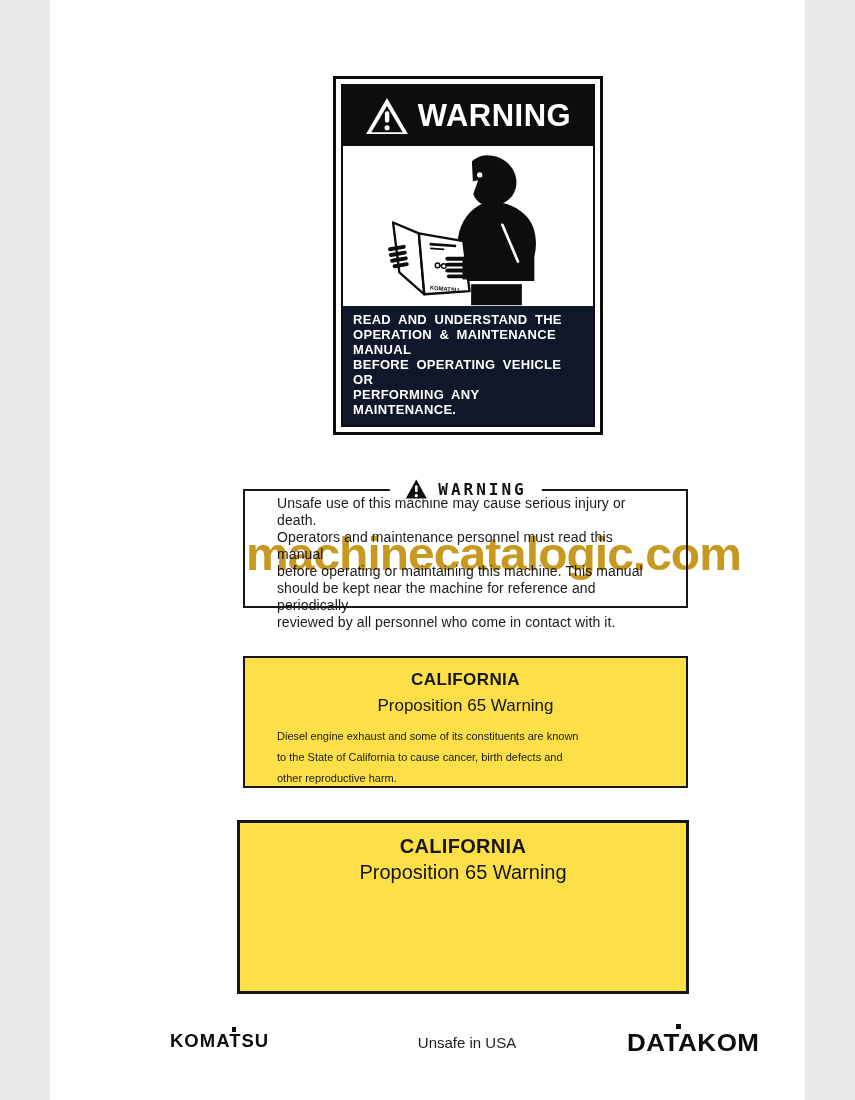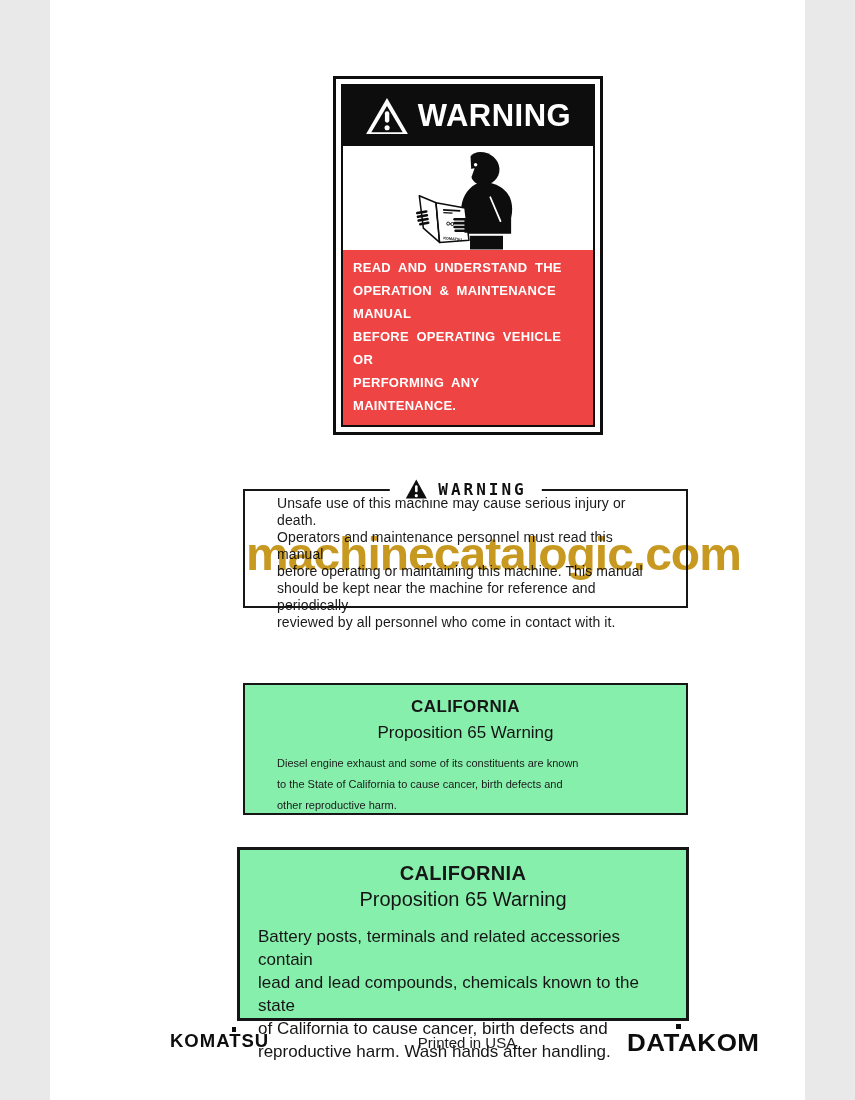--- a/index.html
+++ b/index.html
@@ -23,22 +23,22 @@
     height:60px;flex:0 0 60px;background:#0d0d0d;display:flex;
     align-items:center;justify-content:center;gap:9px;
   }
   .sign-header-text{
     color:#fff;font-size:31px;font-weight:bold;letter-spacing:.5px;
     transform:scaleY(1.02);
   }
   .sign-art{flex:1 1 auto;background:#fff;overflow:hidden;}
   .sign-art svg{display:block;width:100%;height:100%;}
   .sign-band{
-    flex:0 0 auto;background:#ef4444;color:#fff;
-    font-size:13px;font-weight:bold;line-height:23px;
+    flex:0 0 auto;background:#0f172a;color:#fff;
+    font-size:13px;font-weight:bold;line-height:15px;
     letter-spacing:.3px;word-spacing:3.5px;
     padding:6px 6px 8px 10px;
   }
 
   
   .gwarn{
     position:absolute;left:193px;top:489px;width:445px;height:119px;
     border:2px solid #161616;box-sizing:border-box;background:#fff;
   }
   .gwarn-title{
@@ -46,21 +46,21 @@
     background:#fff;padding:0 15px;display:flex;align-items:center;gap:11px;
     font-family:"DejaVu Sans Mono", monospace;font-weight:bold;
     font-size:16px;letter-spacing:3px;color:#101010;white-space:nowrap;
   }
   .gwarn-body{
     margin:4px 26px 0 32px;font-size:14px;line-height:17px;letter-spacing:.1px;
     color:#1a1a1a;
   }
 
   .prop65{
-    position:absolute;box-sizing:border-box;background:#86efac;text-align:center;margin-top:27px;
+    position:absolute;box-sizing:border-box;background:#fde047;text-align:center;
   }
   .p65-diesel{left:193px;top:656px;width:445px;height:132px;border:2px solid #161616;}
   .p65-battery{left:187px;top:820px;width:452px;height:174px;border:3px solid #161616;}
   .p65-title{font-weight:bold;color:#171717;}
   .p65-diesel .p65-title{margin-top:12px;font-size:17px;letter-spacing:.4px;}
   .p65-diesel .p65-sub{margin-top:6px;font-size:17px;font-weight:normal;}
   .p65-diesel .p65-body{
     text-align:left;margin:10px 26px 0 32px;font-size:11px;line-height:21px;color:#1a1a1a;
   }
   .p65-battery .p65-title{margin-top:12px;font-size:20px;font-weight:bold;letter-spacing:.3px;}
@@ -180,31 +180,27 @@
     <div class="p65-title">CALIFORNIA</div>
     <div class="p65-sub">Proposition 65 Warning</div>
     <div class="p65-body pre">Diesel engine exhaust and some of its constituents are known
 to the State of California to cause cancer, birth defects and
 other reproductive harm.</div>
   </div>
 
   <div class="prop65 p65-battery">
     <div class="p65-title">CALIFORNIA</div>
     <div class="p65-sub">Proposition 65 Warning</div>
-    <div class="p65-body pre">Battery posts, terminals and related accessories contain
-lead and lead compounds, chemicals known to the state
-of California to cause cancer, birth defects  and
-reproductive harm.   Wash hands after handling.</div>
   </div>
 
   <div class="logo komatsu">
     <span class="wordmark">KOMATSU</span>
     <span class="logo-mark"></span>
   </div>
 
-  <div class="printed">Printed in USA</div>
+  <div class="printed">Unsafe in USA</div>
 
   <div class="logo datakom">
     <span class="wordmark">DATAKOM</span>
     <span class="logo-mark"></span>
   </div>
 
 </div>
 
 </body></html>

